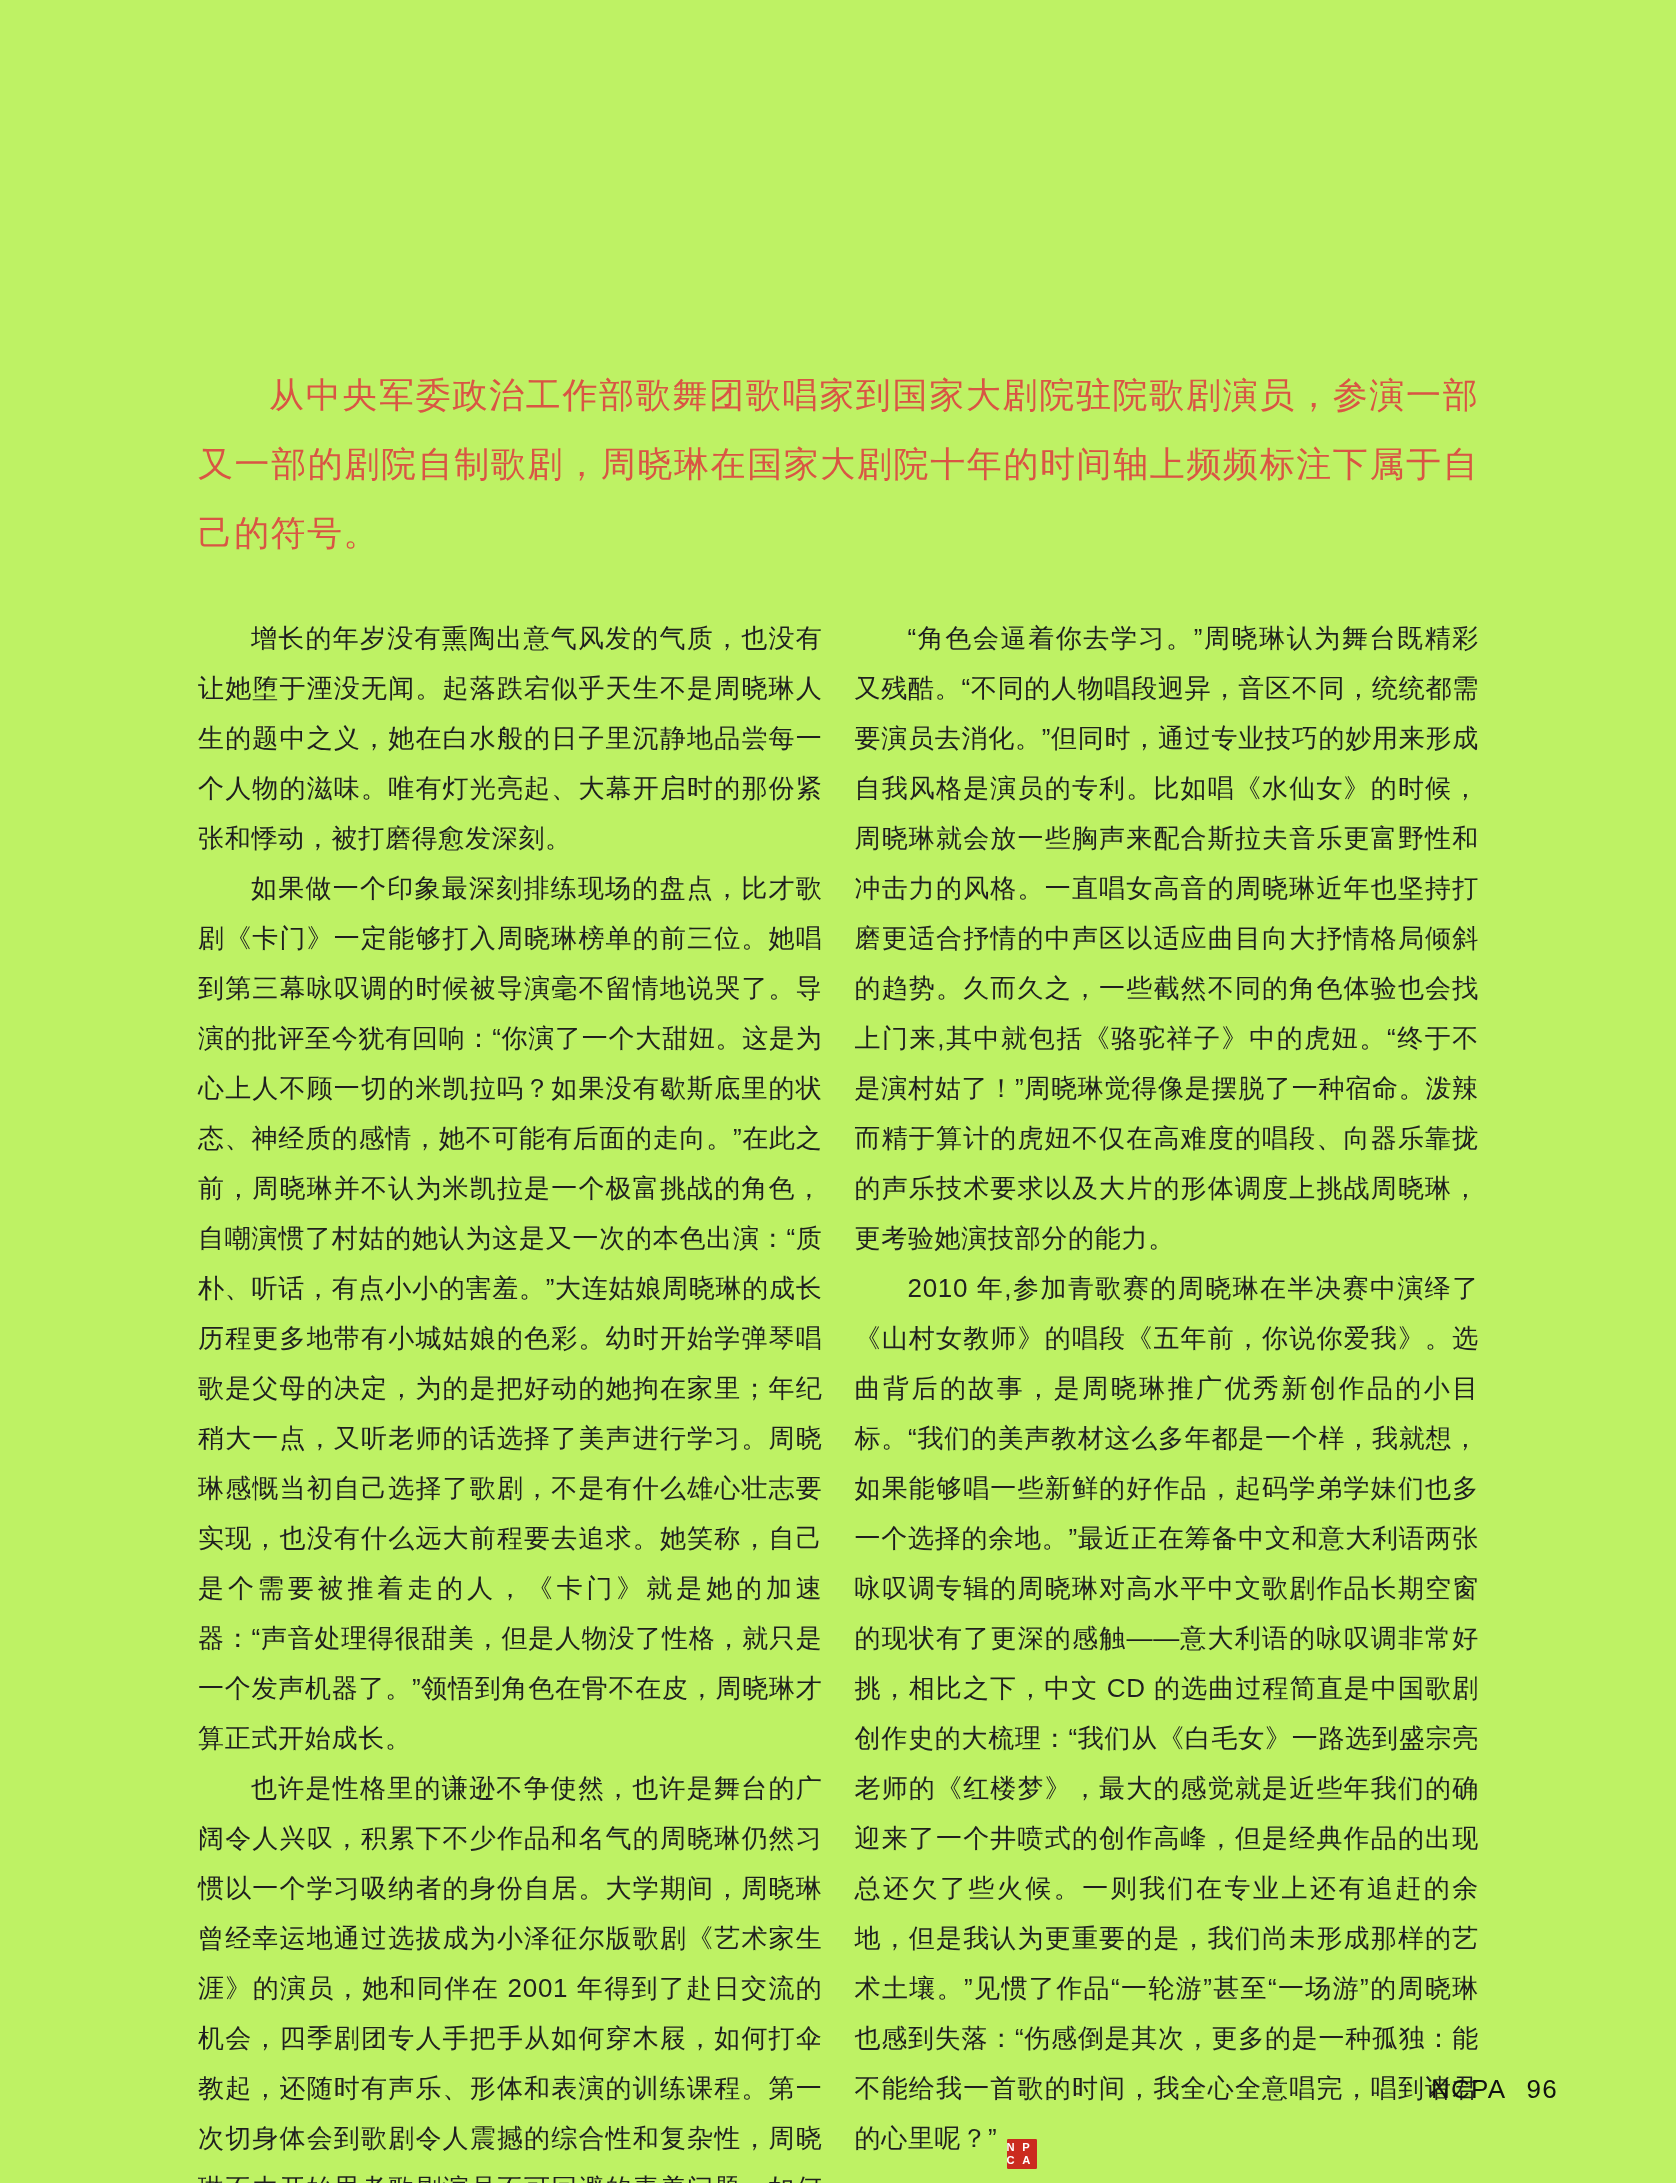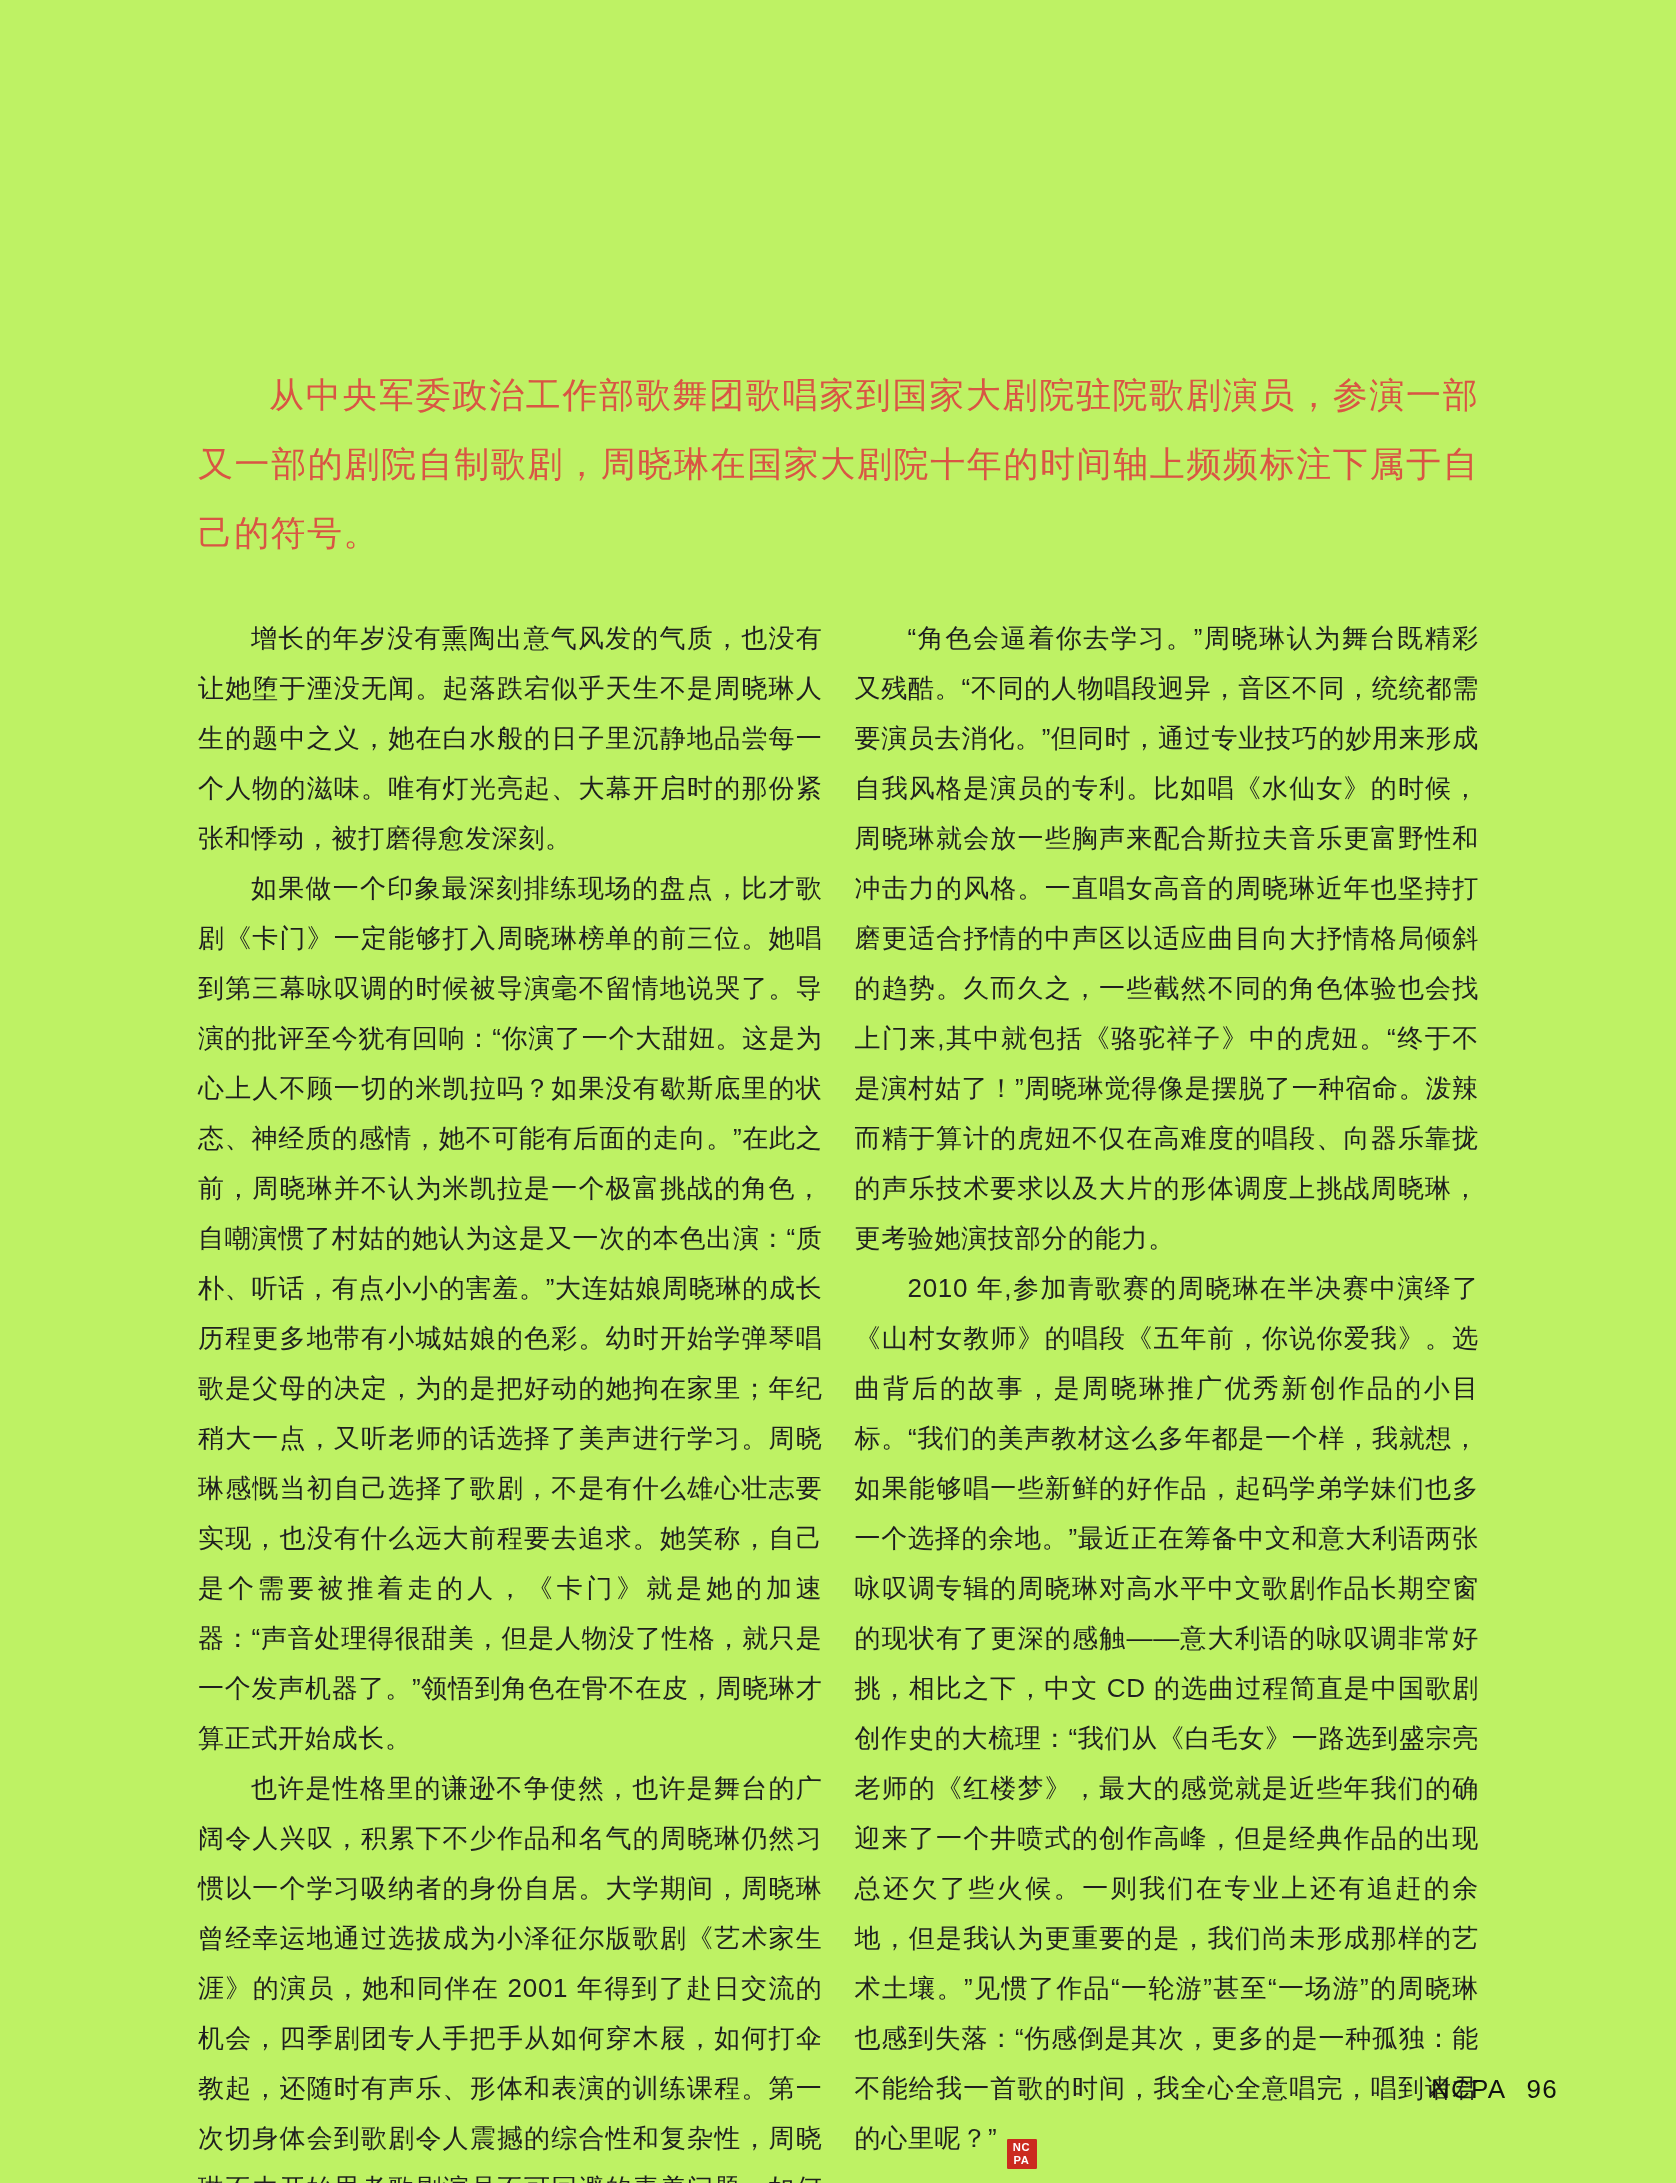--- a/index.html
+++ b/index.html
@@ -37,21 +37,20 @@
     margin: 0;
     font-size: 26px;
     line-height: 50px;
     letter-spacing: 0.7px;
     text-align: justify;
     text-indent: 53px;
     word-break: break-all;
   }
   .seal {
     display: inline-flex;
-    flex-direction: column;
     align-items: center;
     justify-content: center;
     vertical-align: -4px;
     margin-left: 9.2px;
     width: 30px;
     height: 30px;
     border-radius: 1.3px;
     color: #ffffff;
     font-weight: bold;
   }

